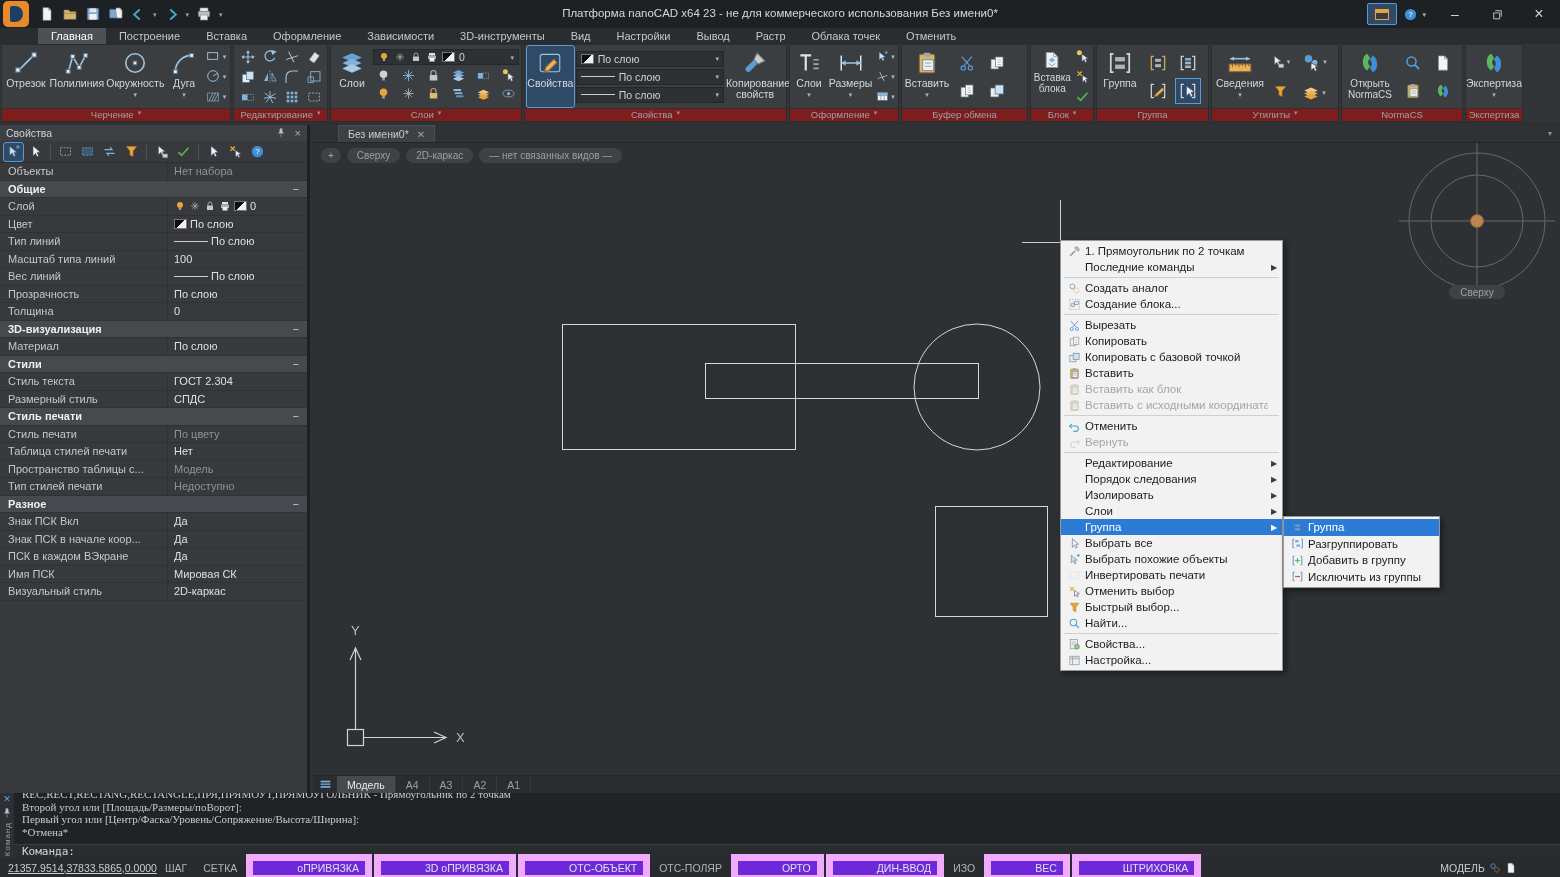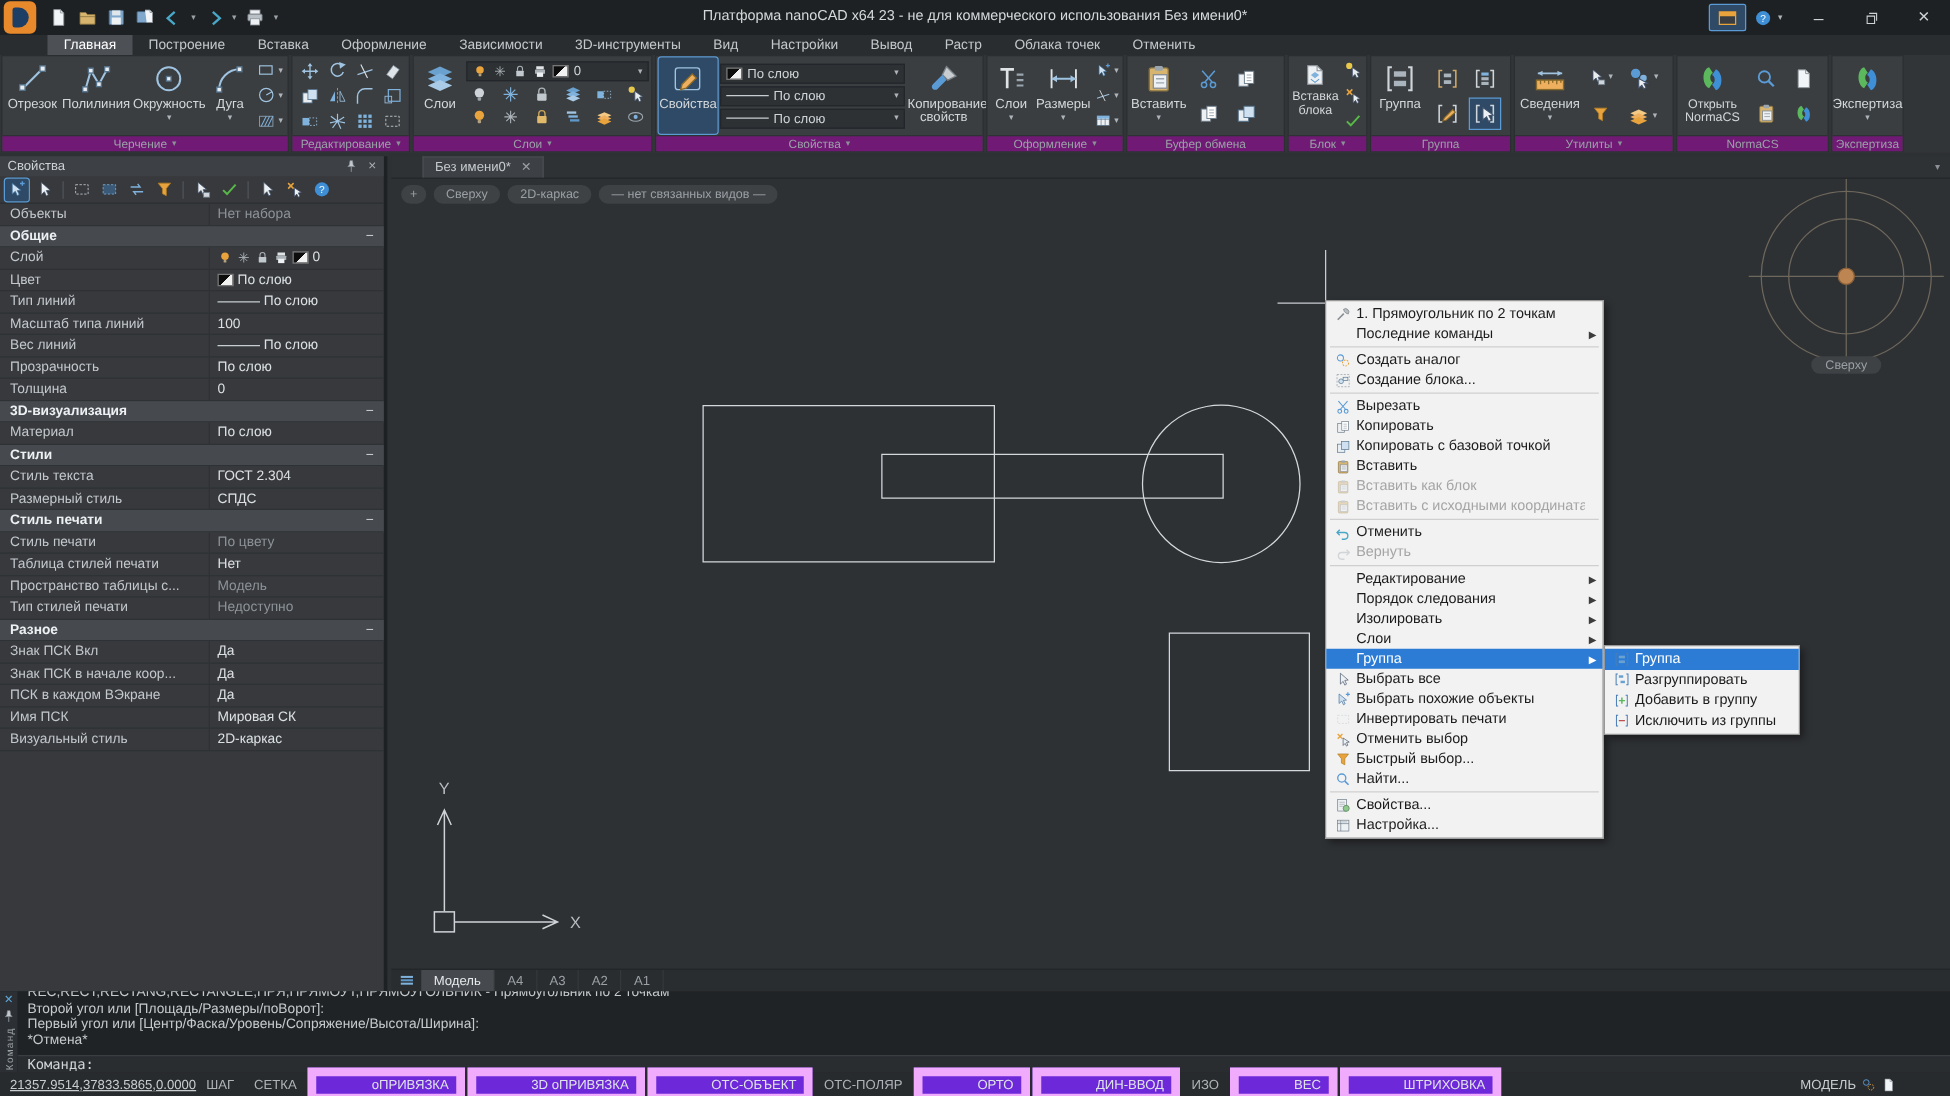--- a/index.html
+++ b/index.html
@@ -28,21 +28,21 @@
 
   
   #tabrow{position:absolute;left:0;top:28px;width:1560px;height:16px;background:#2a2d2f;display:flex;align-items:stretch;padding-left:38px;}
   .rtab{padding:0 13px;font-size:11px;color:#c3c8cc;display:flex;align-items:center;}
   .rtab.active{background:#4d5156;color:#ffffff;}
 
   
   #ribbon{position:absolute;left:0;top:44px;width:1560px;height:78px;background:#323537;display:flex;align-items:stretch;padding:0 1px;}
   .rgroup{background:#3a3e41;border:1px solid #2b2e30;display:flex;flex-direction:column;margin-right:2px;flex:none;}
   .rgroup-body{flex:1;display:flex;align-items:stretch;padding:1px 2px;gap:2px;}
-  .rgroup-label{height:13px;font-size:9.5px;color:#9aa1a7;display:flex;align-items:center;justify-content:center;gap:4px;background:#701a75;border-top:1px solid #2e3133;}
+  .rgroup-label{height:13px;font-size:9.5px;color:#9aa1a7;display:flex;align-items:flex-start;justify-content:center;gap:4px;background:#7f1d1d;border-top:1px solid #2e3133;}
   .rgroup-label .dd{font-size:7px;color:#8b9197;}
   .rtool{display:flex;flex-direction:column;align-items:center;padding-top:4px;gap:2px;border-radius:2px;}
   .rtool-lbl{font-size:10.5px;color:#d3d7da;line-height:11px;text-align:center;white-space:nowrap;}
   .rtool-lbl.wrap{white-space:normal;width:100%;}
   .dd{font-size:7px;color:#aeb4b9;line-height:7px;}
   .sel{background:#2e4a66;outline:1px solid #5b9bd5;}
   .icgrid{display:grid;grid-template-columns:repeat(4,22px);grid-auto-rows:20px;align-items:center;justify-items:center;align-content:center;}
   .iccol{display:flex;flex-direction:column;justify-content:space-around;align-items:center;}
   .fldcol{display:flex;flex-direction:column;justify-content:center;width:152px;}
   .fld{height:16px;background:#2d3134;border:1px solid #23262a;display:flex;align-items:center;padding:0 4px;gap:4px;font-size:10.5px;color:#cfd4d8;margin:1px 0;}
@@ -92,21 +92,21 @@
   #submenu{position:absolute;left:1283px;top:516px;width:157px;background:#f2f2f2;border:1px solid #979797;
            box-shadow:3px 3px 6px rgba(0,0,0,.45);padding:2px 0;z-index:60;font-size:11.5px;color:#1c1c1c;}
   #submenu .cmi{height:16.5px;}
 
   
   #cmdline{position:absolute;left:0;top:793px;width:1560px;height:65px;background:#202325;display:flex;}
   .cmd-side{width:14px;background:#2c2f33;display:flex;flex-direction:column;align-items:center;padding-top:2px;gap:3px;}
   .cmd-side .cx{color:#5aa7d8;font-size:9px;line-height:9px;}
   .cmd-side .vtxt{writing-mode:vertical-rl;transform:rotate(180deg);font-size:8px;color:#9aa1a7;letter-spacing:1px;}
   .cmd-main{flex:1;display:flex;flex-direction:column;overflow:hidden;}
-  .cmd-hist{flex:1;overflow:hidden;padding:0 16px 0 8px;font-family:Liberation Sans, sans-serif;font-size:11px;color:#c6cacd;line-height:12.5px;}
+  .cmd-hist{flex:1;overflow:hidden;padding:0 16px 0 8px;font-family:Liberation Serif, serif;font-size:11px;color:#c6cacd;line-height:12.5px;}
   .cmd-hist div:first-child{margin-top:-5px;}
   .cmd-prompt{height:14px;background:#2a2d30;border-top:1px solid #3a3e41;font-family:"DejaVu Sans Mono",monospace;font-size:11px;color:#d2d6d9;padding-left:8px;display:flex;align-items:center;}
 
   
   #statusbar{position:absolute;left:0;top:858px;width:1560px;height:19px;background:#282b2d;display:flex;align-items:center;font-size:10.5px;color:#b9bfc4;}
   .sb-coords{width:185px;padding-left:8px;color:#c9cdd0;white-space:nowrap;text-decoration:underline;}
   .tg{padding:1px 6px;margin:0 1px;white-space:nowrap;color:#aeb4b8;border:1px solid transparent;}
   .tg.on{border:7px solid #f0abfc;background:#6d28d9;color:#dfe3e6;padding-left:44px;}
   .sb-model{margin-left:238px;color:#c9cdd0;display:flex;align-items:center;gap:4px;}
   .sb-icons{display:flex;align-items:center;gap:4px;}

